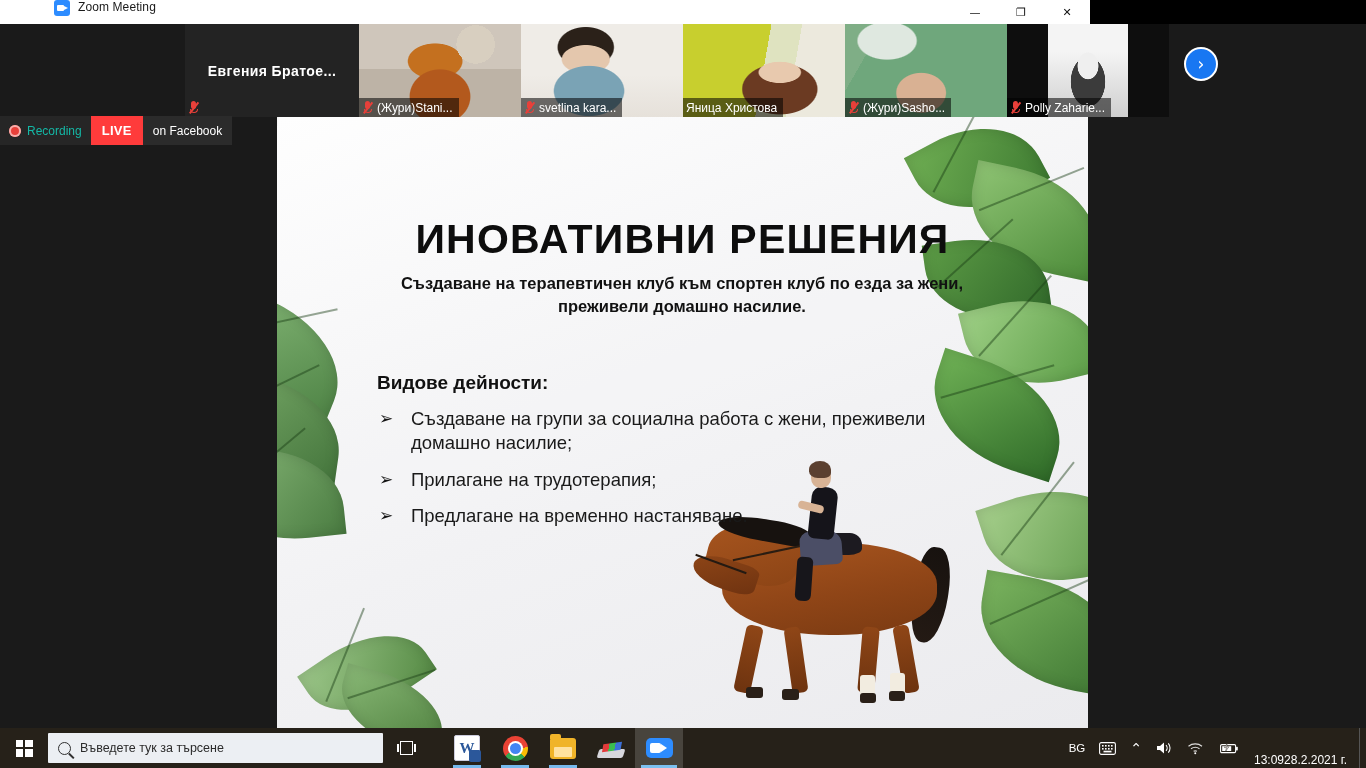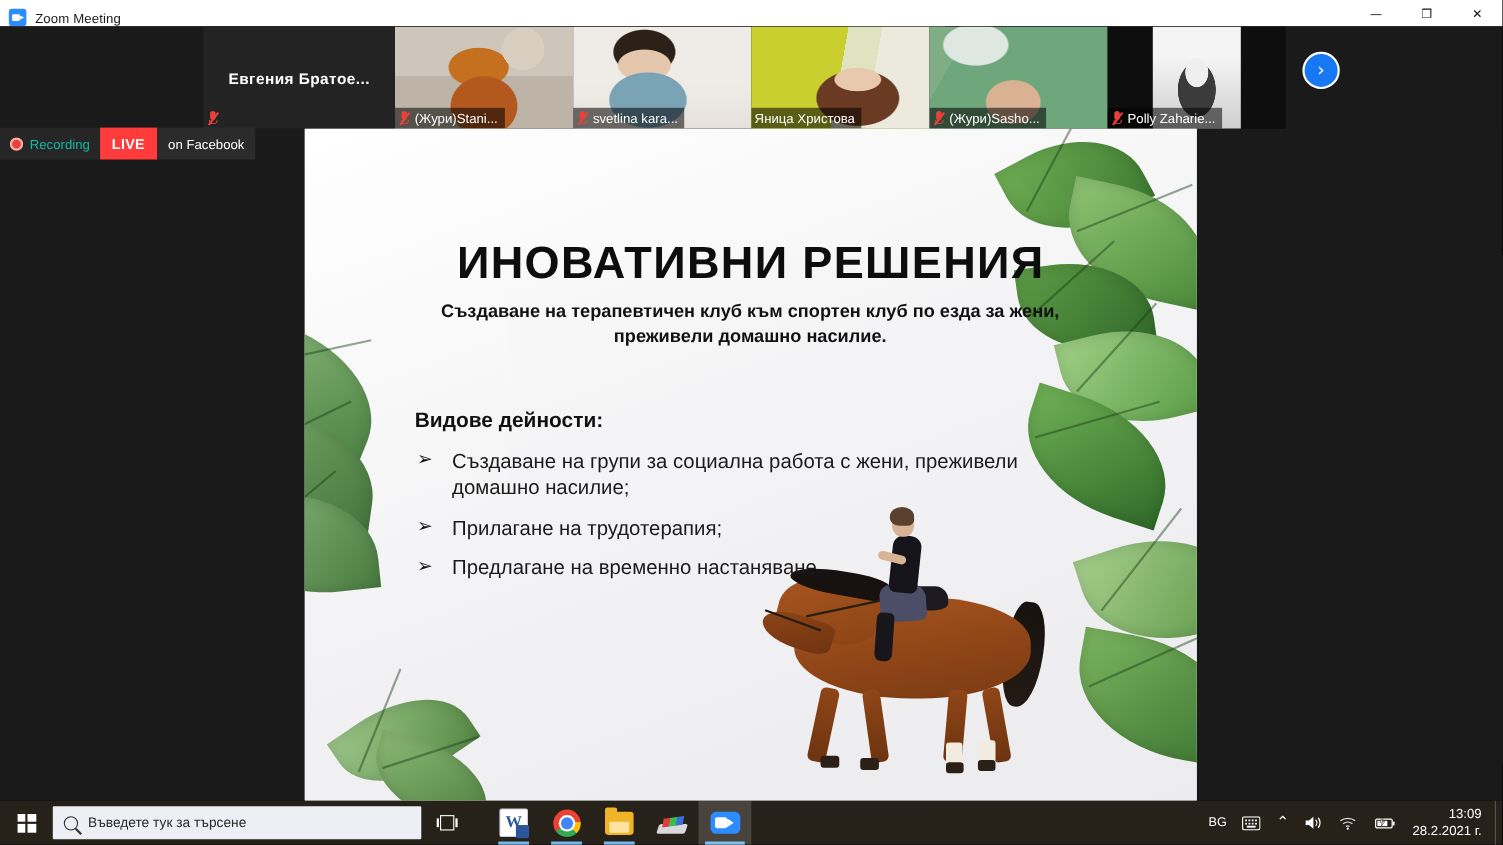--- a/index.html
+++ b/index.html
@@ -5,22 +5,22 @@
   * { margin:0; padding:0; box-sizing:border-box; }
   html, body {
     width:1366px; height:768px; overflow:hidden;
     font-family:"Liberation Sans", sans-serif;
     background:#000;
   }
   #app { position:relative; width:1366px; height:768px; background:#000; }
 
   
   .titlebar{
-    position:absolute; top:0; left:0; width:1366px; height:24px;
-    background:#ffffff; display:flex; align-items:flex-end;
+    position:absolute; top:0; left:0; width:1090px; height:24px;
+    background:#ffffff; display:flex; align-items:flex-start;padding-left:46px;
   }
   .tb-icon{
     width:16px; height:16px; margin-left:8px; margin-right:8px;
     background:#2d8cff; border-radius:3px; position:relative; flex:0 0 auto;
   }
   .tb-icon::before{
     content:""; position:absolute; left:3px; top:5px; width:7px; height:6px;
     background:#fff; border-radius:1px;
   }
   .tb-icon::after{
@@ -316,21 +316,21 @@
   .ic-zoom::after{ content:""; position:absolute; left:15px; top:6px;
     border-top:4px solid transparent; border-bottom:4px solid transparent;
     border-left:6px solid #fff; }
 
   
   .tray{ margin-left:auto; display:flex; align-items:center; gap:0; height:40px; }
   .tray-item{ height:40px; display:flex; align-items:center; justify-content:center;
     padding:0 7px; color:#fff; font-size:11.5px; }
   .glyph{ font-family:"DejaVu Sans", sans-serif; font-size:14px; color:#fff; }
   .clockbox{
-    height:40px; display:flex; flex-direction:column; align-items:flex-end;
+    height:40px; display:flex; flex-direction:row; align-items:flex-end;
     justify-content:center; padding:0 12px 0 8px; color:#fff; line-height:1.25;
   }
   .clockbox .t{ font-size:12px; }
   .clockbox .d{ font-size:12px; }
   .showdesk{ width:7px; height:40px; border-left:1px solid #555; }
 </style>
 </head>
 <body>
 
 <div id="app">

